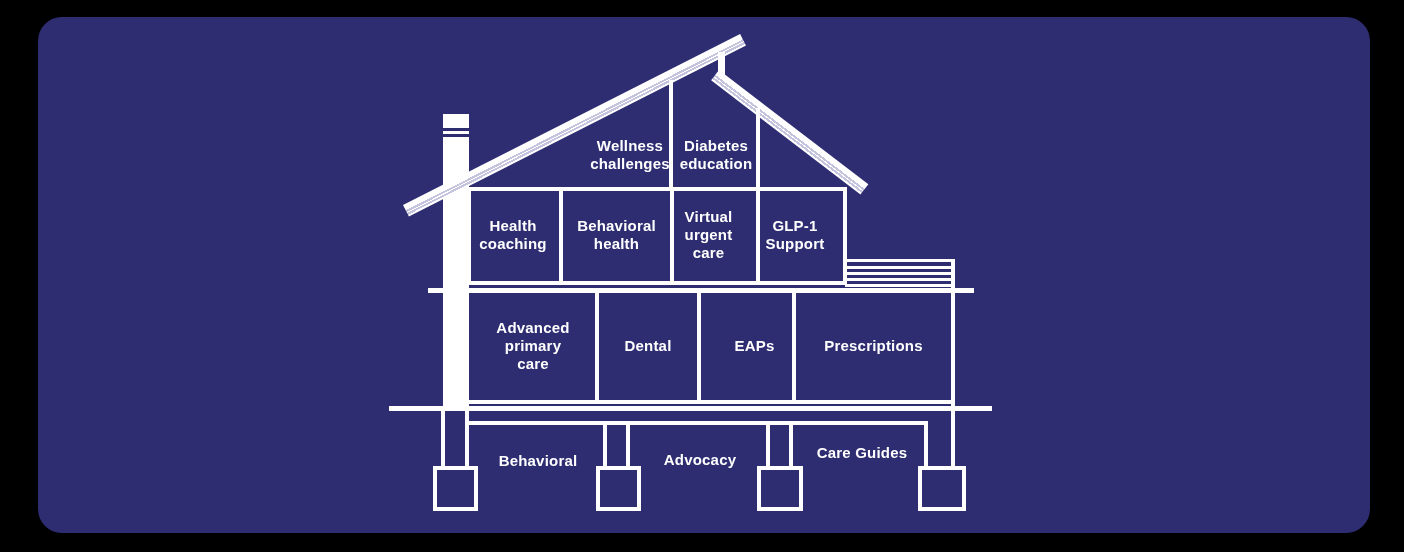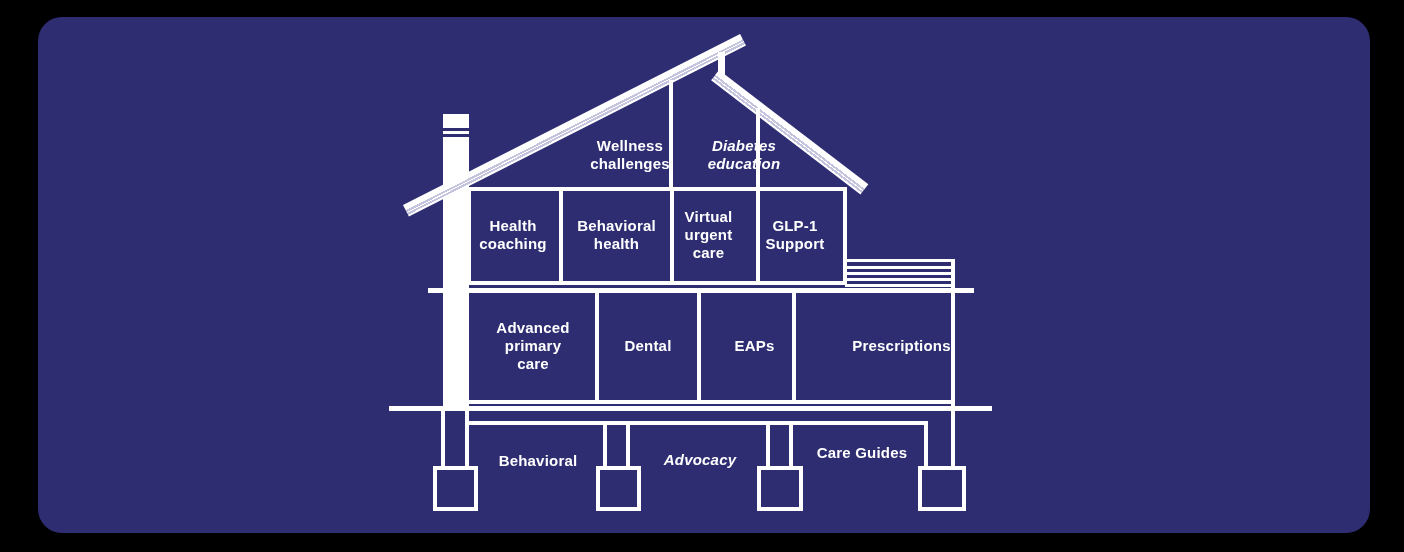--- a/index.html
+++ b/index.html
@@ -93,37 +93,37 @@
   <div class="abs w" style="left:924px;top:421px;width:4px;height:46px;"></div>
   <div class="abs w" style="left:951px;top:409px;width:4px;height:58px;"></div>
 
   <div class="abs footing" style="left:433px;top:466px;"></div>
   <div class="abs footing" style="left:596px;top:466px;"></div>
   <div class="abs footing" style="left:757px;top:466px;width:38px;"></div>
   <div class="abs footing" style="left:918px;top:466px;width:40px;"></div>
 
   <div class="abs label" style="left:580px;top:137px;width:100px;text-align:center;">Wellness
 challenges</div>
-  <div class="abs label" style="left:694px;top:137px;width:100px;font-style:italic;">Diabetes
+  <div class="abs label" style="left:666px;top:137px;width:100px;">Diabetes
 education</div>
 
   <div class="abs label room-label" style="left:467px;top:189px;width:92px;height:92px;">Health
 coaching</div>
   <div class="abs label room-label" style="left:563px;top:189px;width:107px;height:92px;">Behavioral
 health</div>
   <div class="abs label room-label" style="left:674px;top:189px;width:69px;height:92px;">Virtual
 urgent
 care</div>
   <div class="abs label room-label" style="left:760px;top:189px;width:70px;height:92px;">GLP-1
 Support</div>
 
   <div class="abs label room-label" style="left:471px;top:293px;width:124px;height:106px;">Advanced
 primary
 care</div>
   <div class="abs label room-label" style="left:599px;top:293px;width:98px;height:106px;border-radius:21px;">Dental</div>
   <div class="abs label room-label" style="left:701px;top:293px;width:107px;height:106px;">EAPs</div>
-  <div class="abs label room-label" style="left:796px;top:293px;width:155px;height:106px;margin-left:28px;">Prescriptions</div>
+  <div class="abs label room-label" style="left:796px;top:293px;width:155px;height:106px;">Prescriptions</div>
 
   <div class="abs label" style="left:478px;top:452px;width:120px;">Behavioral</div>
-  <div class="abs label" style="left:640px;top:451px;width:120px;font-style:italic;">Advocacy</div>
+  <div class="abs label" style="left:640px;top:451px;width:120px;">Advocacy</div>
   <div class="abs label" style="left:802px;top:444px;width:120px;">Care Guides</div>
 
 </div>
 
 </body></html>

